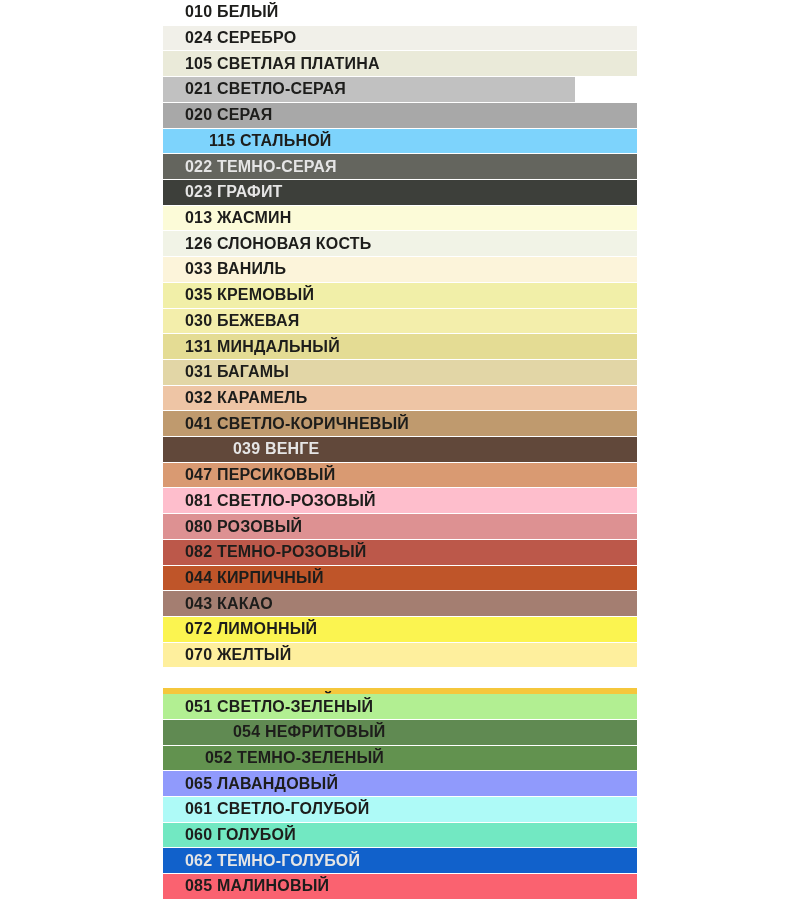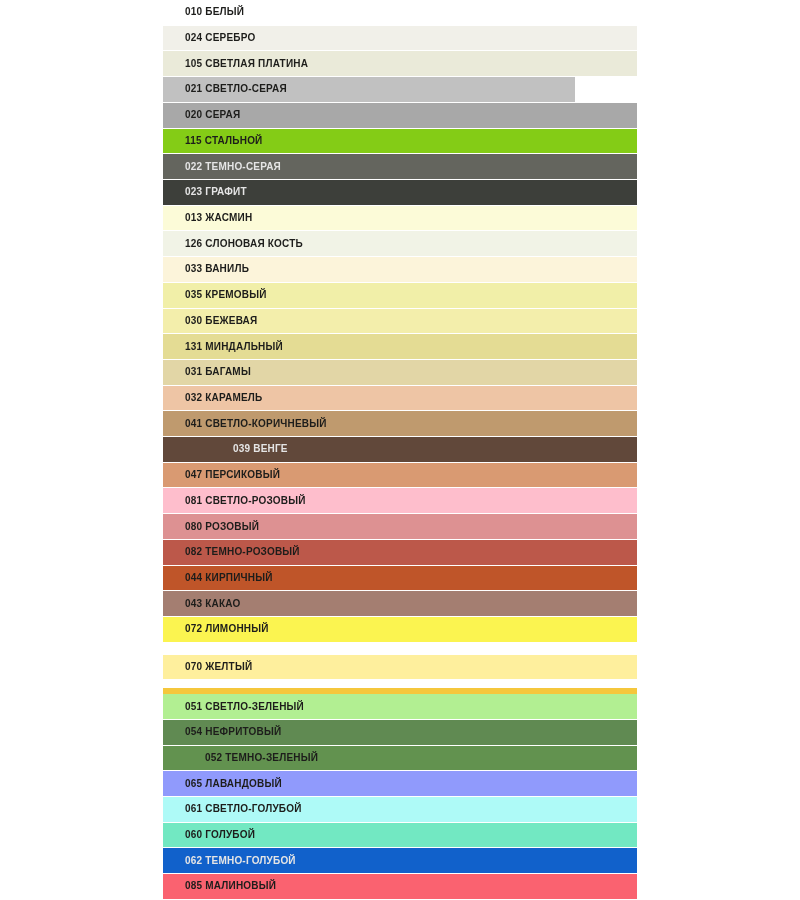--- a/index.html
+++ b/index.html
@@ -26,21 +26,21 @@
     position: absolute;
     left: 163px;
     width: 474px;
     box-sizing: border-box;
     display: flex;
     align-items: center;
     border-bottom: 1.6px solid #ffffff;
   }
   .swatch-label {
     padding-left: 22px;
-    font-size: 10px;
+    font-size: 16px;
     font-weight: bold;
     letter-spacing: 0.2px;
     line-height: 1;
     white-space: nowrap;
     color: #1d1d1b;
   }
   .swatch-row.on-dark .swatch-label {
     color: #e5e5e5;
   }
 </style>
@@ -56,21 +56,21 @@
     </div>
     <div class="swatch-row" style="left: 163px; width: 474px; top: 51.42px; height: 25.71px; background: rgb(234, 234, 217); border-bottom-color: rgb(255, 255, 255);">
       <span class="swatch-label">105 СВЕТЛАЯ ПЛАТИНА</span>
     </div>
     <div class="swatch-row" style="left: 163px; width: 412px; top: 77.13px; height: 25.71px; background: rgb(193, 193, 193); border-bottom-color: rgb(255, 255, 255);">
       <span class="swatch-label">021 СВЕТЛО-СЕРАЯ</span>
     </div>
     <div class="swatch-row" style="left: 163px; width: 474px; top: 102.84px; height: 25.71px; background: rgb(168, 168, 168); border-bottom-color: rgb(255, 255, 255);">
       <span class="swatch-label">020 СЕРАЯ</span>
     </div>
-    <div class="swatch-row" style="left: 163px; width: 474px; top: 128.55px; height: 25.71px; background: #84cc16; border-bottom-color: rgb(255, 255, 255);">
+    <div class="swatch-row" style="left: 163px; width: 474px; top: 128.55px; height: 25.71px; background: #7dd3fc; border-bottom-color: rgb(255, 255, 255); padding-left: 24px;">
       <span class="swatch-label">115 СТАЛЬНОЙ</span>
     </div>
     <div class="swatch-row on-dark" style="left: 163px; width: 474px; top: 154.26px; height: 25.71px; background: rgb(100, 101, 94); border-bottom-color: rgb(255, 255, 255);">
       <span class="swatch-label">022 ТЕМНО-СЕРАЯ</span>
     </div>
     <div class="swatch-row on-dark" style="left: 163px; width: 474px; top: 179.97px; height: 25.71px; background: rgb(61, 63, 58); border-bottom-color: rgb(255, 255, 255);">
       <span class="swatch-label">023 ГРАФИТ</span>
     </div>
     <div class="swatch-row" style="left: 163px; width: 474px; top: 205.68px; height: 25.71px; background: rgb(252, 251, 216); border-bottom-color: rgb(255, 255, 255);">
       <span class="swatch-label">013 ЖАСМИН</span>
@@ -116,30 +116,30 @@
     </div>
     <div class="swatch-row" style="left: 163px; width: 474px; top: 565.62px; height: 25.71px; background: rgb(191, 85, 41); border-bottom-color: rgb(255, 255, 255);">
       <span class="swatch-label">044 КИРПИЧНЫЙ</span>
     </div>
     <div class="swatch-row" style="left: 163px; width: 474px; top: 591.33px; height: 25.71px; background: rgb(164, 126, 113); border-bottom-color: rgb(255, 255, 255);">
       <span class="swatch-label">043 КАКАО</span>
     </div>
     <div class="swatch-row" style="left: 163px; width: 474px; top: 617.04px; height: 25.71px; background: rgb(251, 244, 80); border-bottom-color: rgb(255, 255, 255);">
       <span class="swatch-label">072 ЛИМОННЫЙ</span>
     </div>
-    <div class="swatch-row" style="left: 163px; width: 474px; top: 642.75px; height: 25.71px; background: rgb(254, 239, 157); border-bottom-color: rgb(255, 255, 255); margin-top: 12px;">
+    <div class="swatch-row" style="left: 163px; width: 474px; top: 642.75px; height: 25.71px; background: rgb(254, 239, 157); border-bottom-color: rgb(255, 255, 255);">
       <span class="swatch-label">070 ЖЕЛТЫЙ</span>
     </div>
     <div class="swatch-row" style="left: 163px; width: 474px; top: 668.46px; height: 25.71px; background: rgb(245, 199, 60); border-bottom-color: rgb(255, 255, 255); margin-top: 20px;">
       <span class="swatch-label">048 ЗОЛОТИСТЫЙ</span>
     </div>
     <div class="swatch-row" style="left: 163px; width: 474px; top: 694.17px; height: 25.71px; background: rgb(178, 239, 146); border-bottom-color: rgb(255, 255, 255);">
       <span class="swatch-label">051 СВЕТЛО-ЗЕЛЕНЫЙ</span>
     </div>
-    <div class="swatch-row" style="left: 163px; width: 474px; top: 719.88px; height: 25.71px; background: rgb(96, 138, 82); border-bottom-color: rgb(255, 255, 255);">
+    <div class="swatch-row" style="left: 163px; width: 474px; top: 719.88px; height: 25.71px; background: rgb(96, 138, 82); border-bottom-color: rgb(255, 255, 255); padding-left: 48px;">
       <span class="swatch-label">054 НЕФРИТОВЫЙ</span>
     </div>
     <div class="swatch-row" style="left: 163px; width: 474px; top: 745.59px; height: 25.71px; background: rgb(98, 146, 79); border-bottom-color: rgb(255, 255, 255); padding-left: 20px;">
       <span class="swatch-label">052 ТЕМНО-ЗЕЛЕНЫЙ</span>
     </div>
     <div class="swatch-row" style="left: 163px; width: 474px; top: 771.3px; height: 25.71px; background: rgb(144, 154, 252); border-bottom-color: rgb(255, 255, 255);">
       <span class="swatch-label">065 ЛАВАНДОВЫЙ</span>
     </div>
     <div class="swatch-row" style="left: 163px; width: 474px; top: 797.01px; height: 25.71px; background: rgb(174, 250, 247); border-bottom-color: rgb(255, 255, 255);">
       <span class="swatch-label">061 СВЕТЛО-ГОЛУБОЙ</span>

